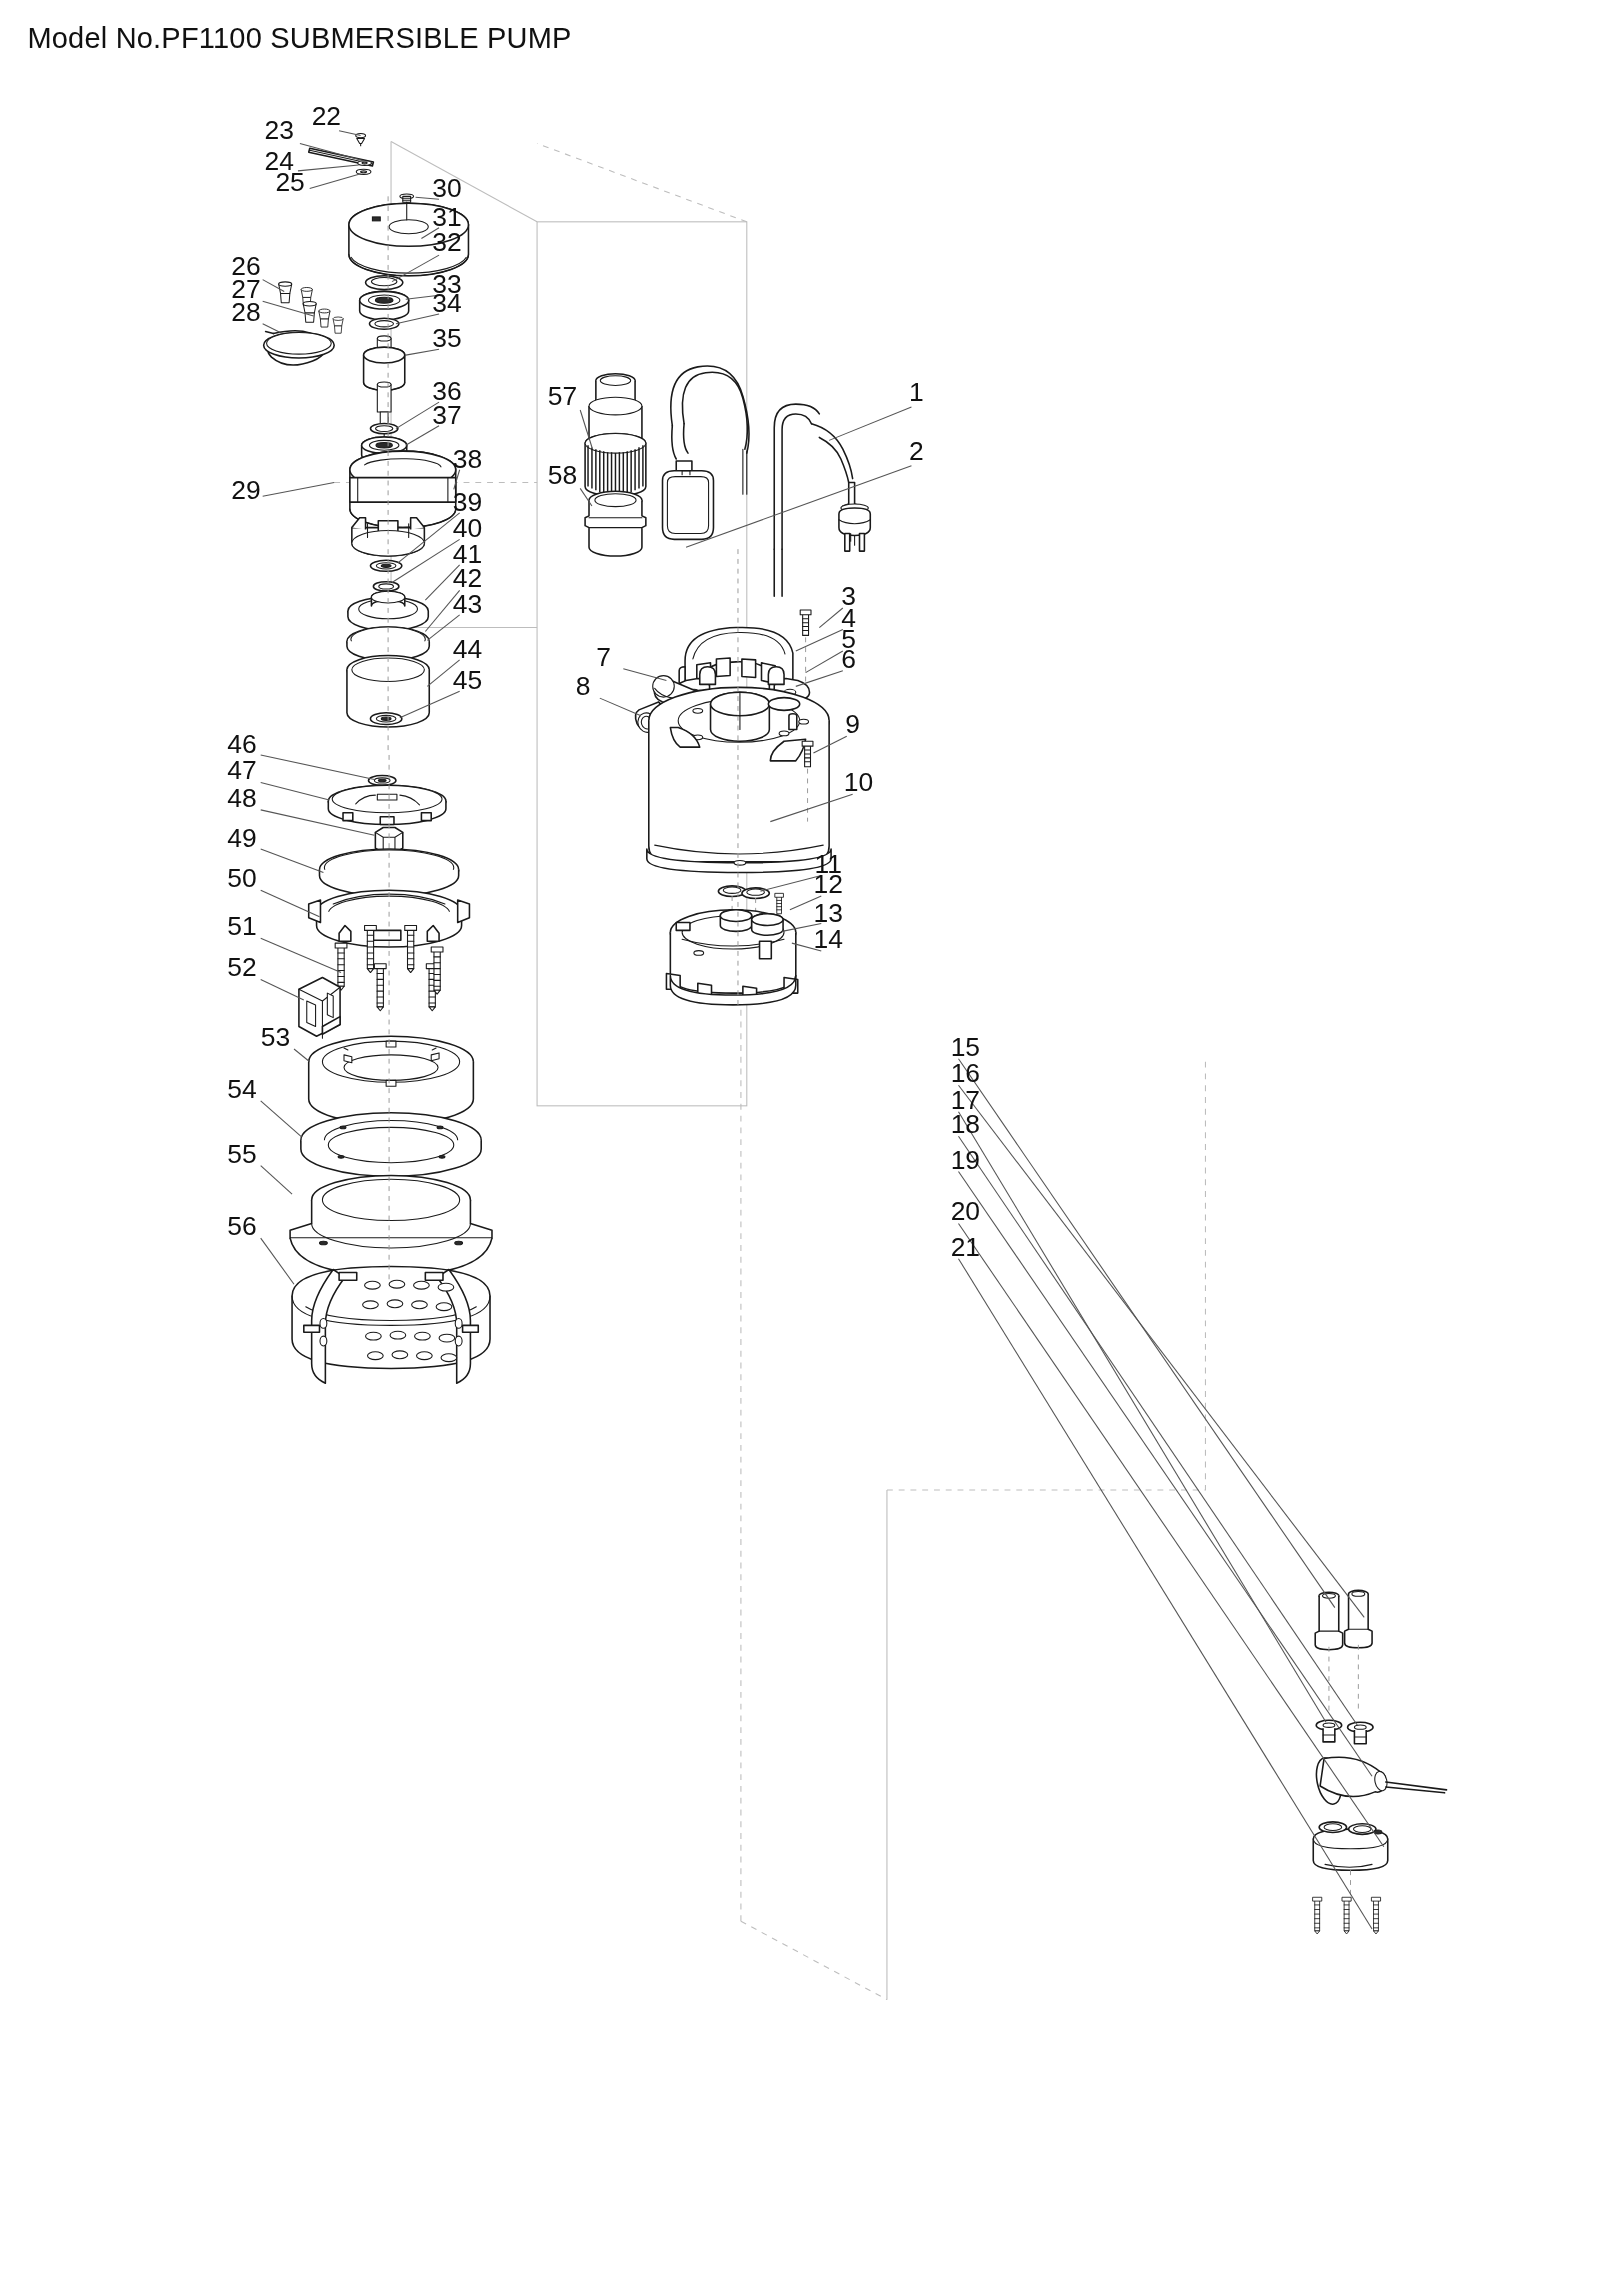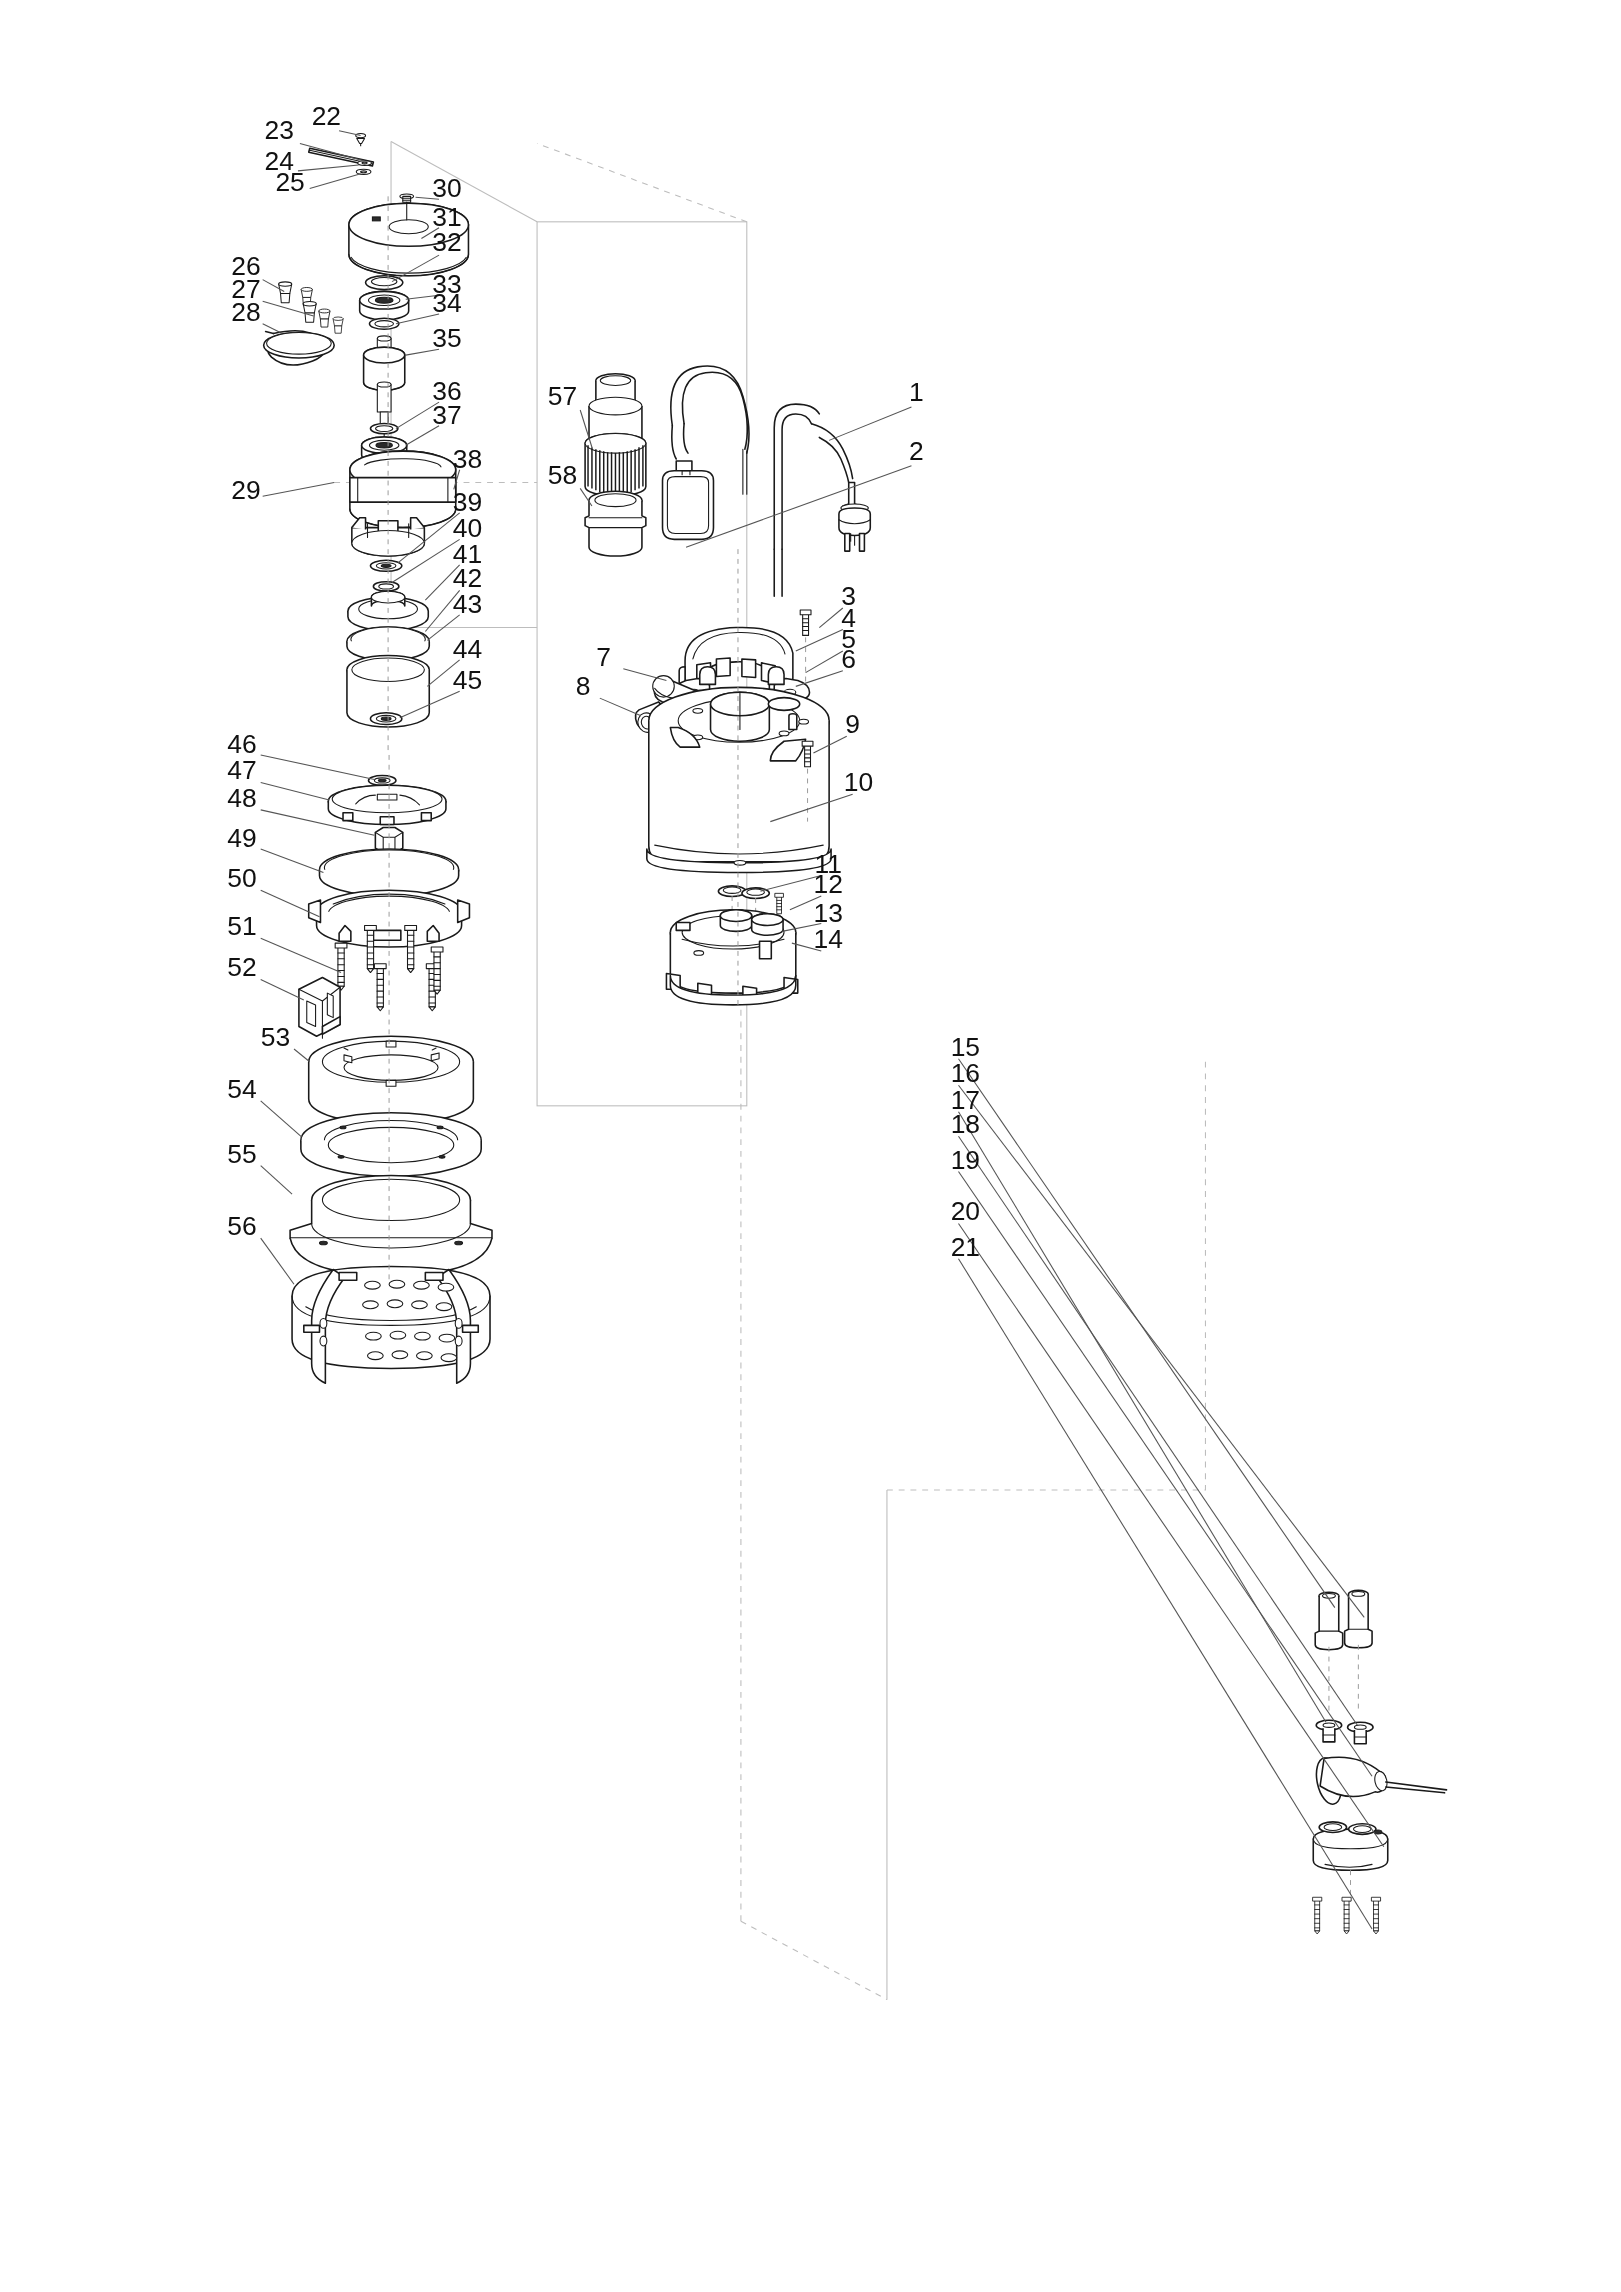--- a/index.html
+++ b/index.html
@@ -9,20 +9,21 @@
   #title{position:absolute;left:27.4px;top:21.6px;font-size:29px;letter-spacing:0.2px;
          color:#111;white-space:nowrap;}
   svg#art{position:absolute;left:0;top:0;width:1621px;height:2293px;}
   .cal{font-family:"Liberation Sans","DejaVu Sans",sans-serif;font-size:27px;fill:#111;}
 </style>
 </head>
 <body>
 
 <div id="sheet">
 
+  <div id="title">Model No.PF1100 SUBMERSIBLE PUMP</div>
 
   <svg id="art" viewBox="0 0 1654 2339">
     <defs>
       <style>
         .l{fill:none;stroke:#1a1a1a;stroke-width:1.6;stroke-linecap:round;stroke-linejoin:round;}
         .lt{fill:none;stroke:#1a1a1a;stroke-width:1.1;stroke-linecap:round;stroke-linejoin:round;}
         .lf{fill:#fff;stroke:#1a1a1a;stroke-width:1.6;stroke-linejoin:round;}
         .lft{fill:#fff;stroke:#1a1a1a;stroke-width:1.1;stroke-linejoin:round;}
         .dk{fill:#2b2b2b;stroke:#1a1a1a;stroke-width:1.1;}
         .lead{fill:none;stroke:#555;stroke-width:1.1;}

